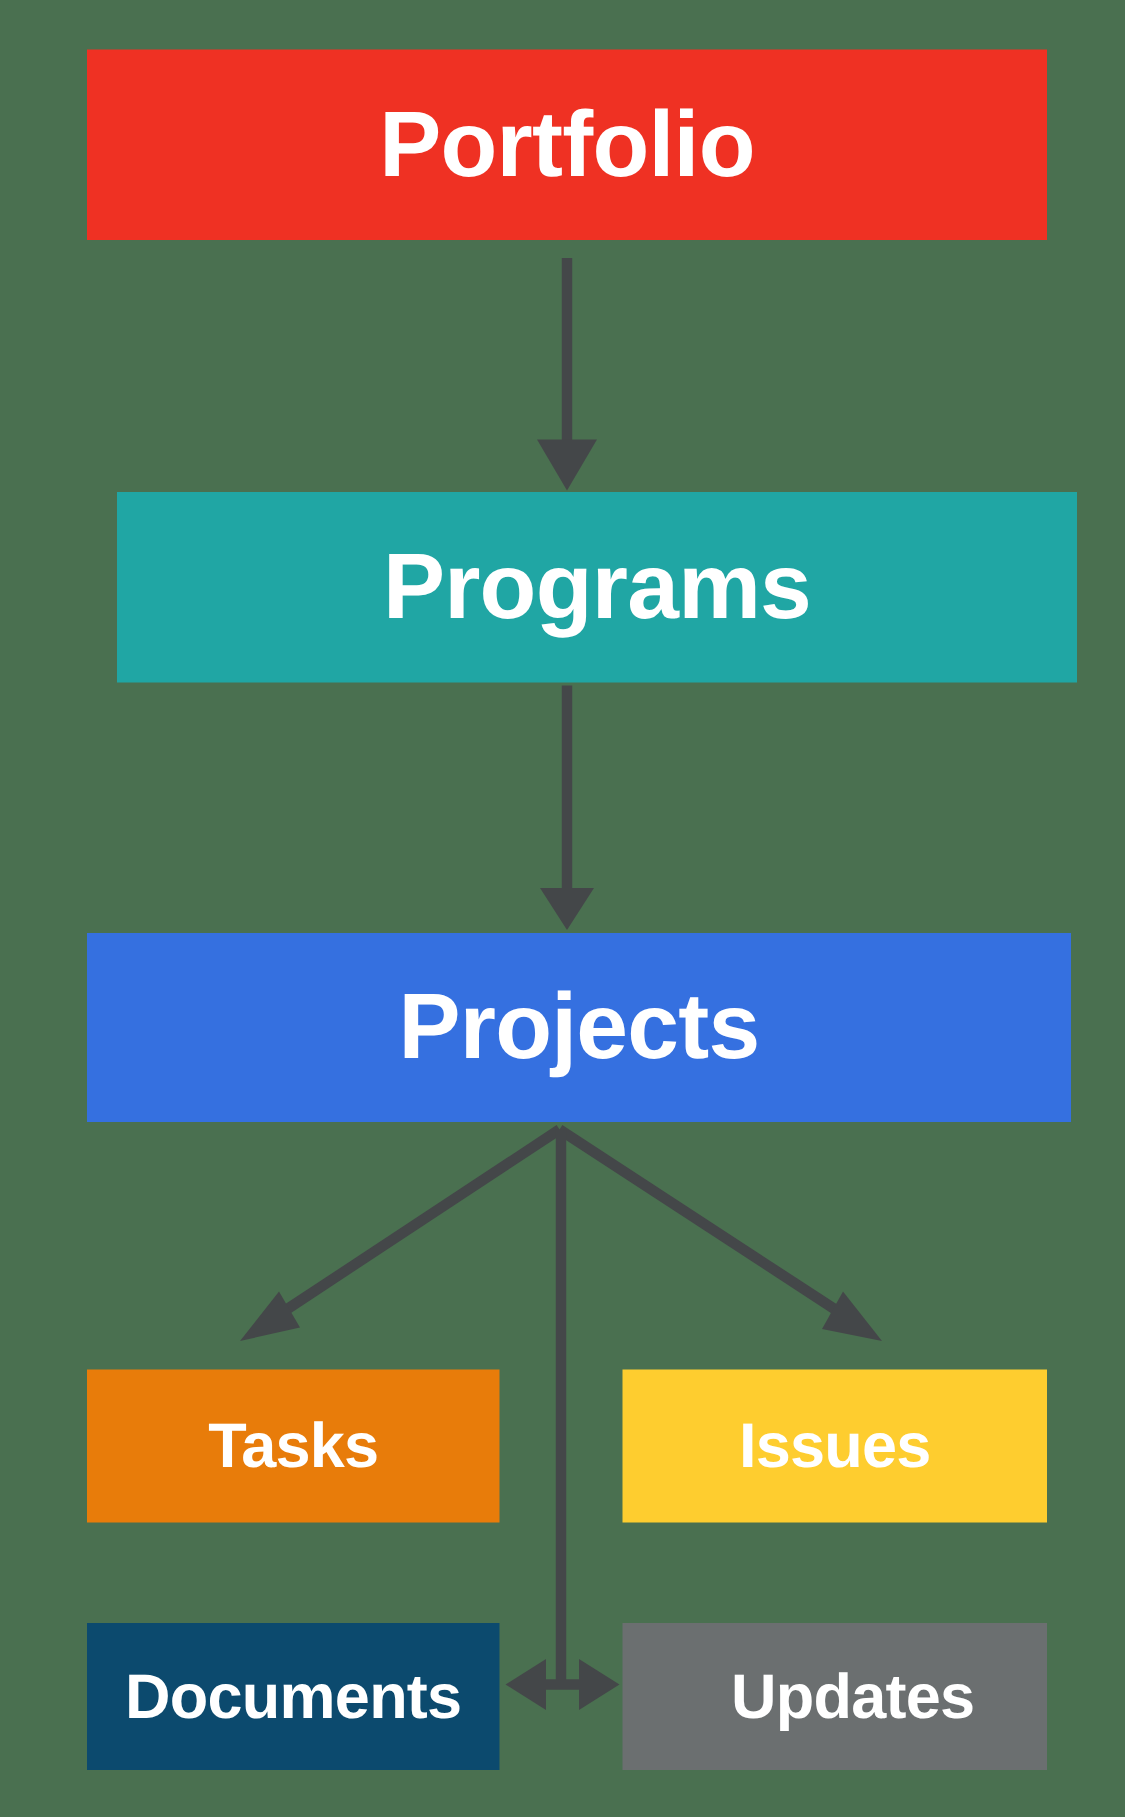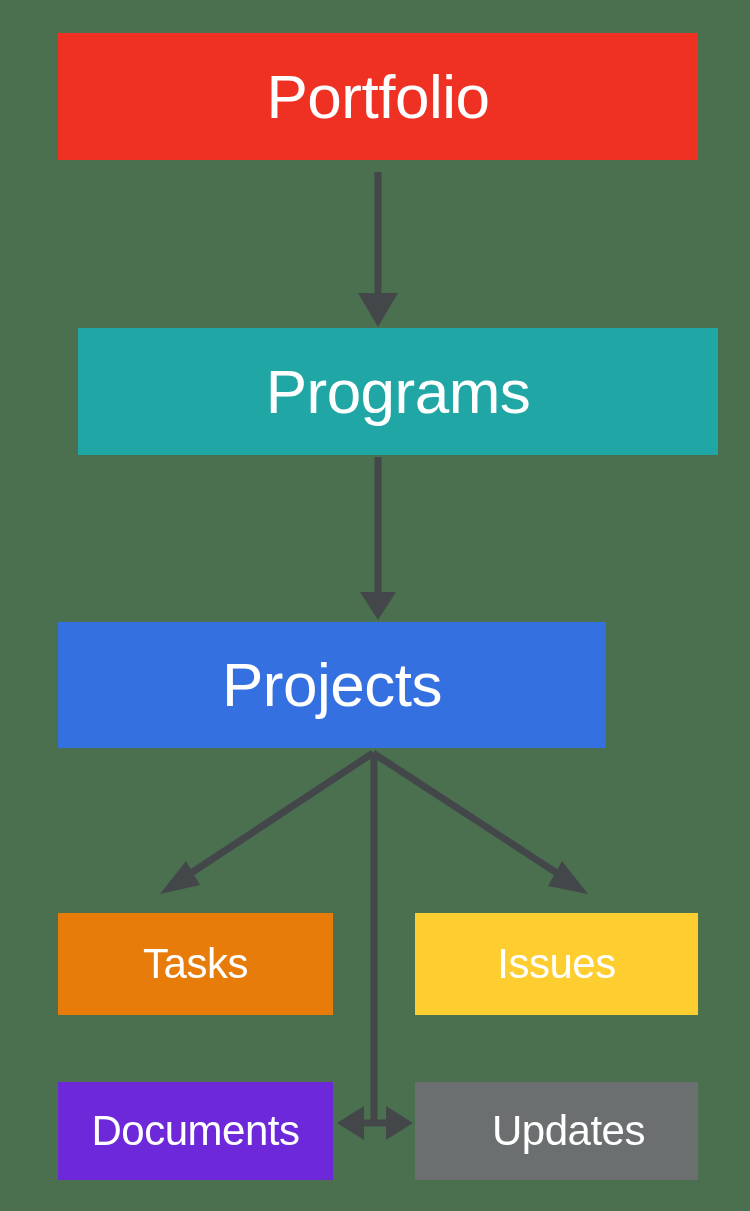--- a/index.html
+++ b/index.html
@@ -19,21 +19,21 @@
     width: 750px;
     height: 1211px;
     background: #4a7050;
   }
   .node {
     position: absolute;
     display: flex;
     align-items: center;
     justify-content: center;
     color: #ffffff;
-    font-weight: normal;
+    font-weight: bold;
     letter-spacing: -0.5px;
     line-height: 1;
     box-sizing: border-box;
     user-select: none;
   }
   .node-label {
     white-space: nowrap;
   }
   
   #node-portfolio {
@@ -51,21 +51,21 @@
     width: 640px;
     height: 127px;
     background: #20a6a4;
     font-size: 62px;
     margin-left: 20px;
   }
   
   #node-projects {
     left: 58px;
     top: 622px;
-    width: 548px;
+    width: 656px;
     height: 126px;
     background: #3570e0;
     font-size: 62px;
   }
   
   #node-tasks {
     left: 58px;
     top: 913px;
     width: 275px;
     height: 102px;
@@ -81,21 +81,21 @@
     background: #fecd2f;
     font-size: 42px;
     justify-content: center;
   }
   
   #node-documents {
     left: 58px;
     top: 1082px;
     width: 275px;
     height: 98px;
-    background: #6d28d9;
+    background: #0c4a6e;
     font-size: 42px;
   }
   
   #node-updates {
     left: 415px;
     top: 1082px;
     width: 283px;
     height: 98px;
     background: #6b6f70;
     font-size: 42px;

